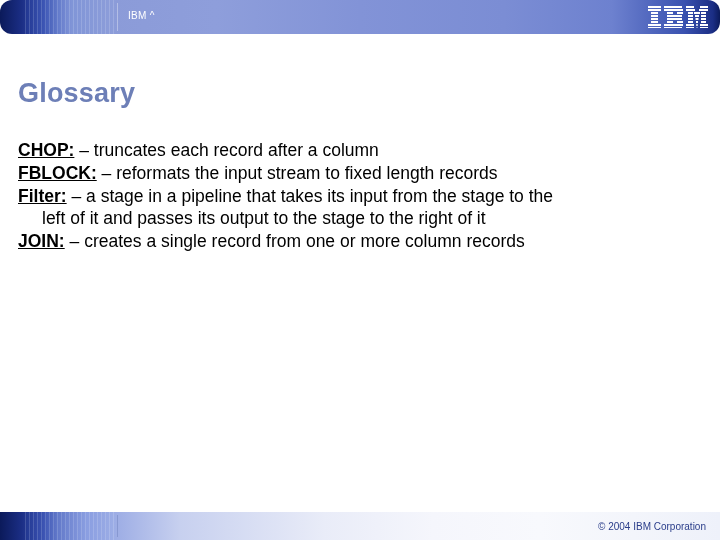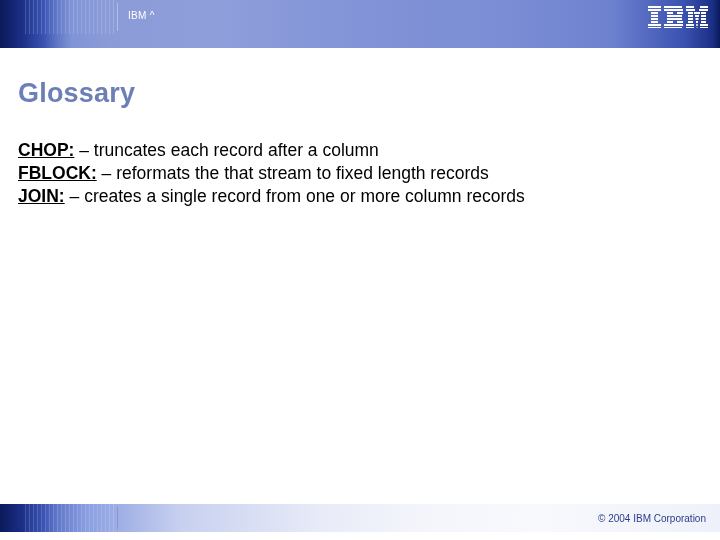--- a/index.html
+++ b/index.html
@@ -1,24 +1,25 @@
 <!DOCTYPE html>
 <html><head>
 <meta charset="utf-8">
 <style>
   * { margin: 0; padding: 0; box-sizing: border-box; }
   html, body { width: 720px; height: 540px; font-family: Arial, Helvetica, sans-serif; background: #fff; overflow: hidden; }
   .slide { position: relative; width: 720px; height: 540px; background: #fff; }
   .topbar {
     position: absolute;
-    left: 0; top: 0; width: 720px; height: 48px;
+    left: 0; top: 0; width: 720px; height: 34px;
     background: linear-gradient(90deg,
       #0b1a5a 0%, #1b2e85 3%, #3a52b0 6%, #6178c8 8%,
       #8094d6 10%, #8b9bd8 15%, #8e9edb 30%, #8293d7 50%,
       #7b8dd4 70%, #6d81cf 85%, #3a52b0 95%, #1b2e85 99%, #0b1a5a 100%);
+    border-radius: 12px;
   }
   .topbar::before {
     content: "";
     position: absolute; left: 25px; top: 0; width: 90px; height: 34px;
     background:
       repeating-linear-gradient(90deg, rgba(200,210,230,.55) 0 1px, rgba(200,210,230,0) 1px 4px),
       linear-gradient(180deg, rgba(10,30,120,.2), rgba(10,30,120,.2));
     mix-blend-mode: screen; opacity: .35;
   }
   .top-divider {
@@ -41,21 +42,21 @@
   .content {
     position: absolute; left: 18px; right: 7px; top: 140px;
     font-size: 17.5px; color: #000; line-height: 1.25;
   }
   .entry { margin-bottom: 1px; }
   .term { font-weight: 700; text-decoration: underline; }
   .def { }
   .cont { padding-left: 24px; display: block; }
 
   .bottombar {
-    position: absolute; left: 0; bottom: 8px; width: 720px; height: 28px;
+    position: absolute; left: 0; bottom: 0; width: 720px; height: 28px;
     background: linear-gradient(90deg,
       #0b1a5a 0%, #1b2e85 3%, #3a52b0 6%, #6178c8 8%,
       #8a9de0 12%, #c7d0ef 25%, #e9ecf8 45%, #f5f6fc 60%,
       #f8f9fd 75%, #f3f5fb 88%, #eef1fa 100%);
   }
   .bottombar::before {
     content: "";
     position: absolute; left: 25px; top: 0; width: 90px; height: 28px;
     background:
       repeating-linear-gradient(90deg, rgba(200,210,230,.55) 0 1px, rgba(200,210,230,0) 1px 4px),
@@ -125,21 +126,25 @@
     </svg>
   </div>
 
   <div class="title">Glossary</div>
 
   <div class="content">
     <div class="entry">
       <span class="term">CHOP:</span><span class="def"> – truncates each record after a column</span>
     </div>
     <div class="entry">
-      <span class="term">FBLOCK:</span><span class="def"> – reformats the that stream to fixed length records</span>
+      <span class="term">FBLOCK:</span><span class="def"> – reformats the input stream to fixed length records</span>
+    </div>
+    <div class="entry">
+      <span class="term">Filter:</span><span class="def"> – a stage in a pipeline that takes its input from the stage to the</span>
+      <span class="cont">left of it and passes its output to the stage to the right of it</span>
     </div>
     <div class="entry">
       <span class="term">JOIN:</span><span class="def"> – creates a single record from one or more column records</span>
     </div>
   </div>
 
   <div class="bottombar">
     <div class="bottom-divider"></div>
     <div class="copyright">© 2004 IBM Corporation</div>
   </div>

